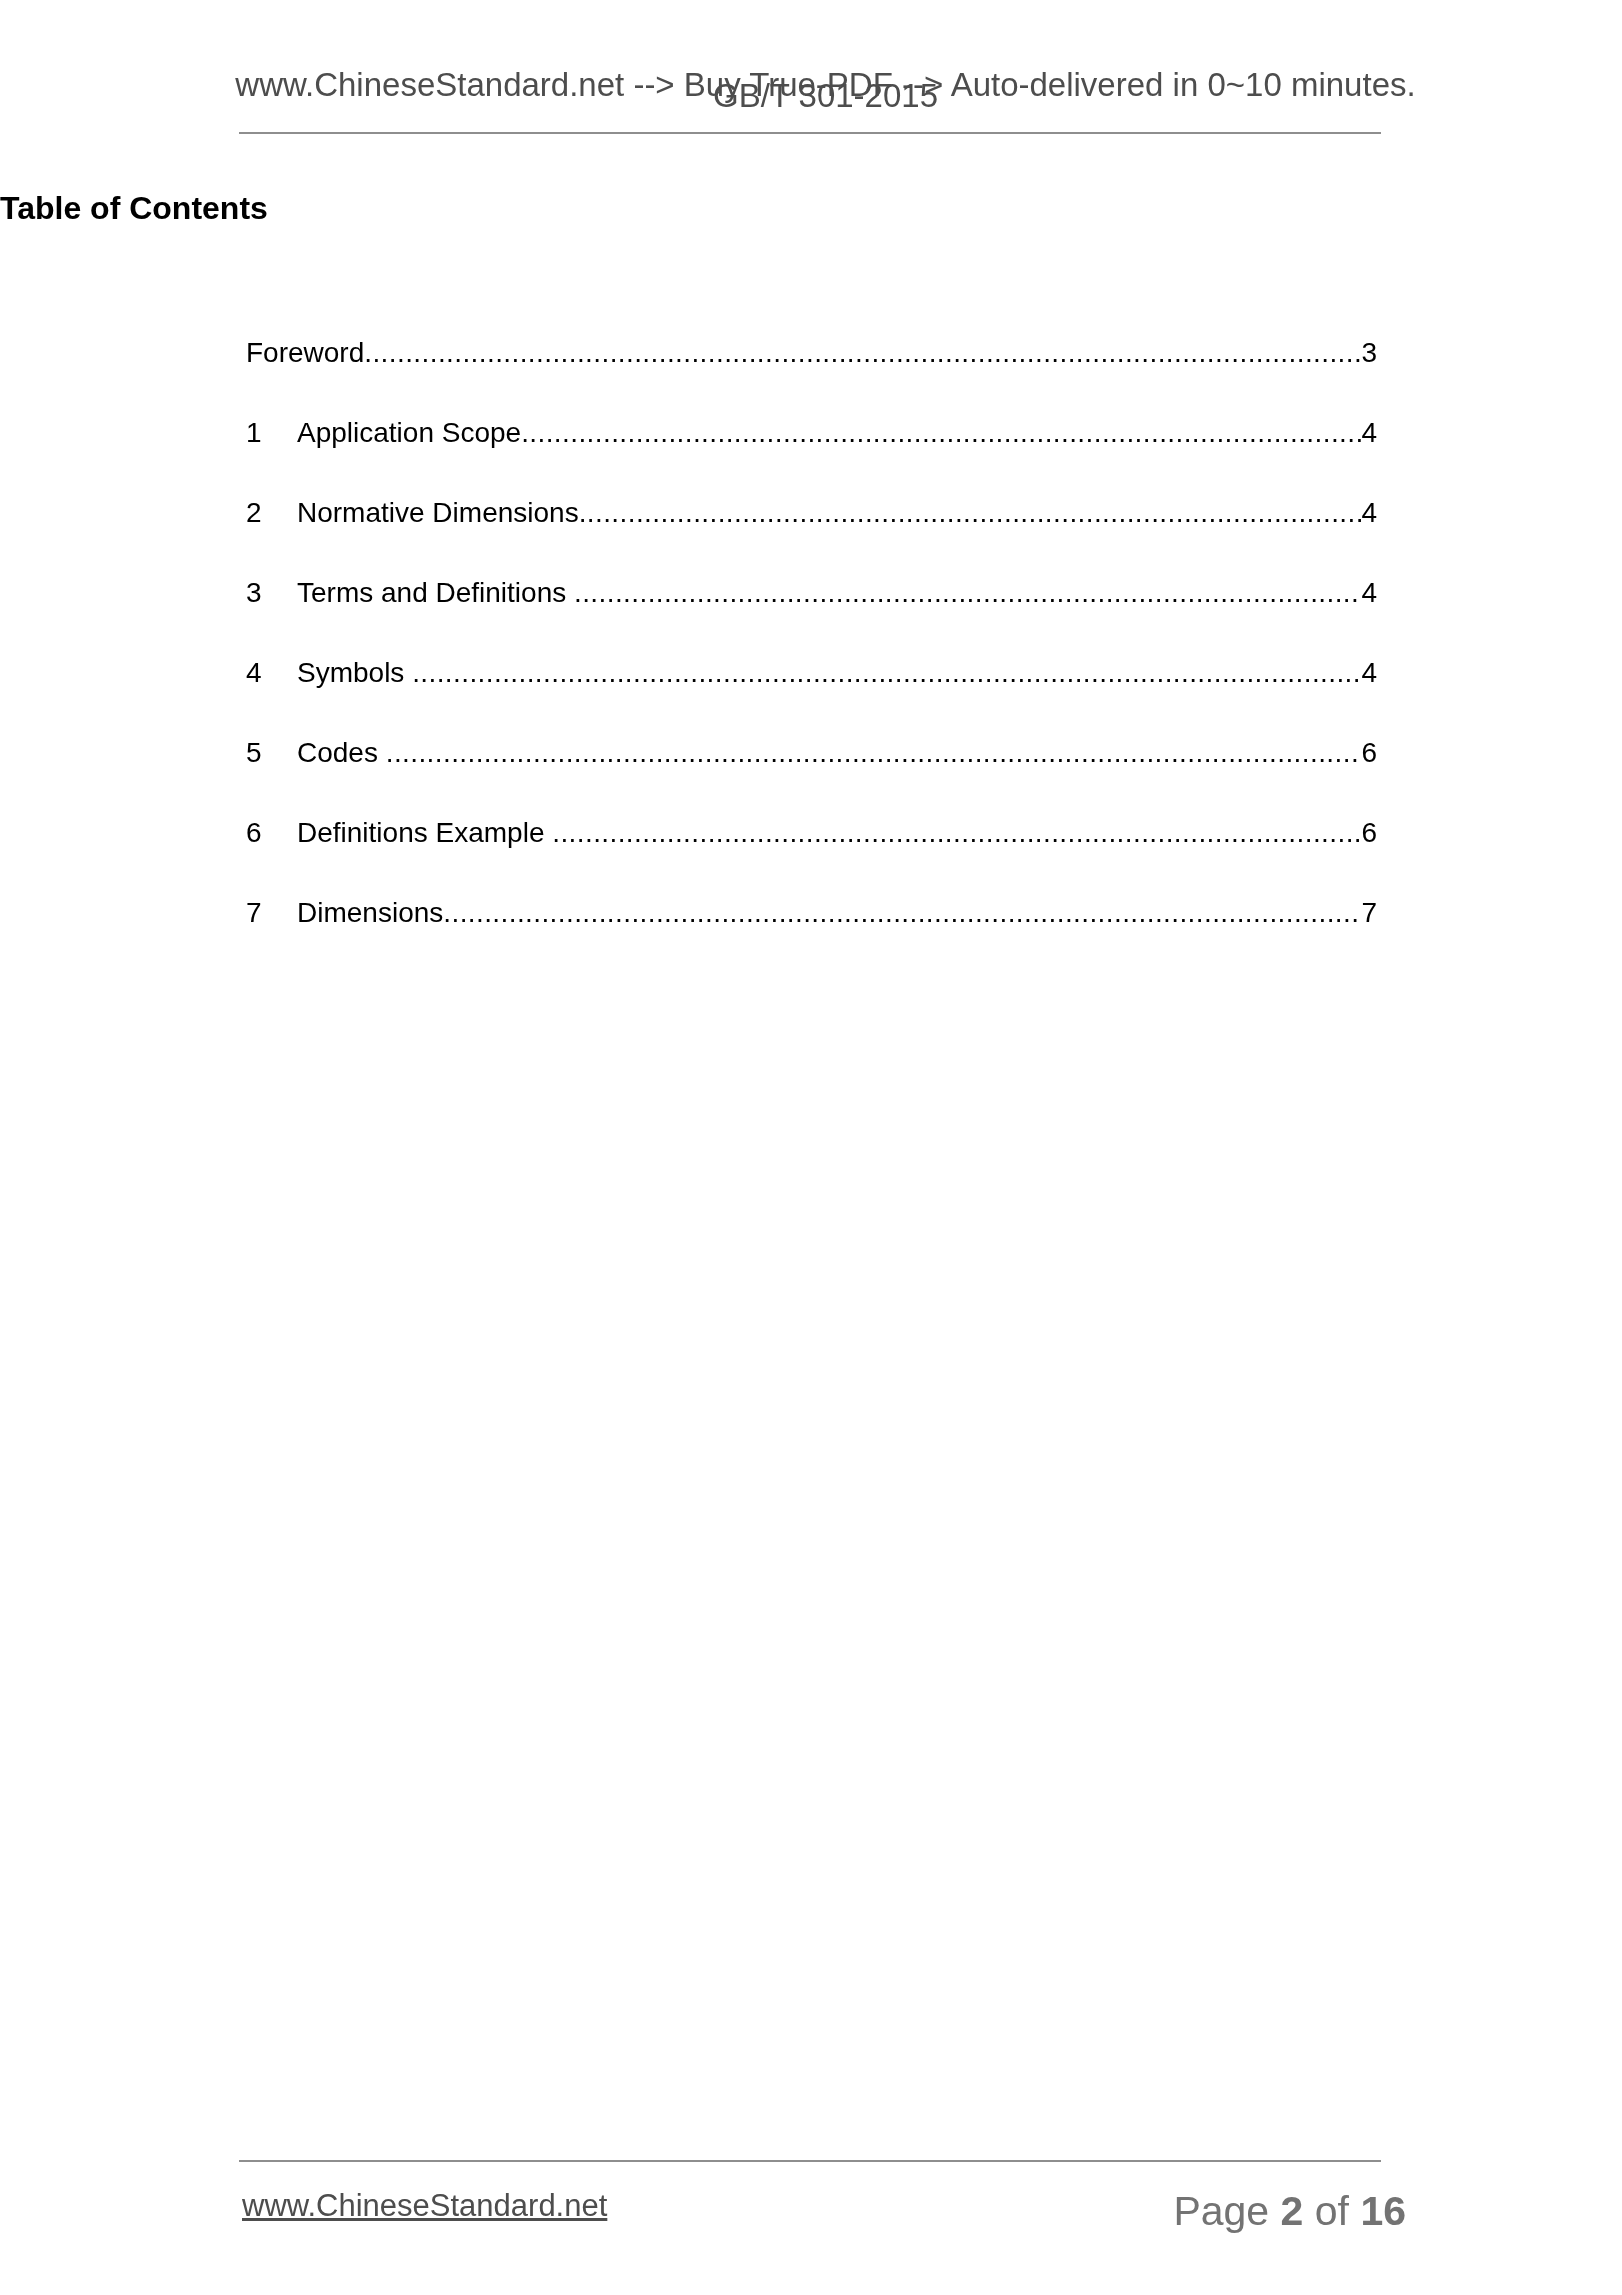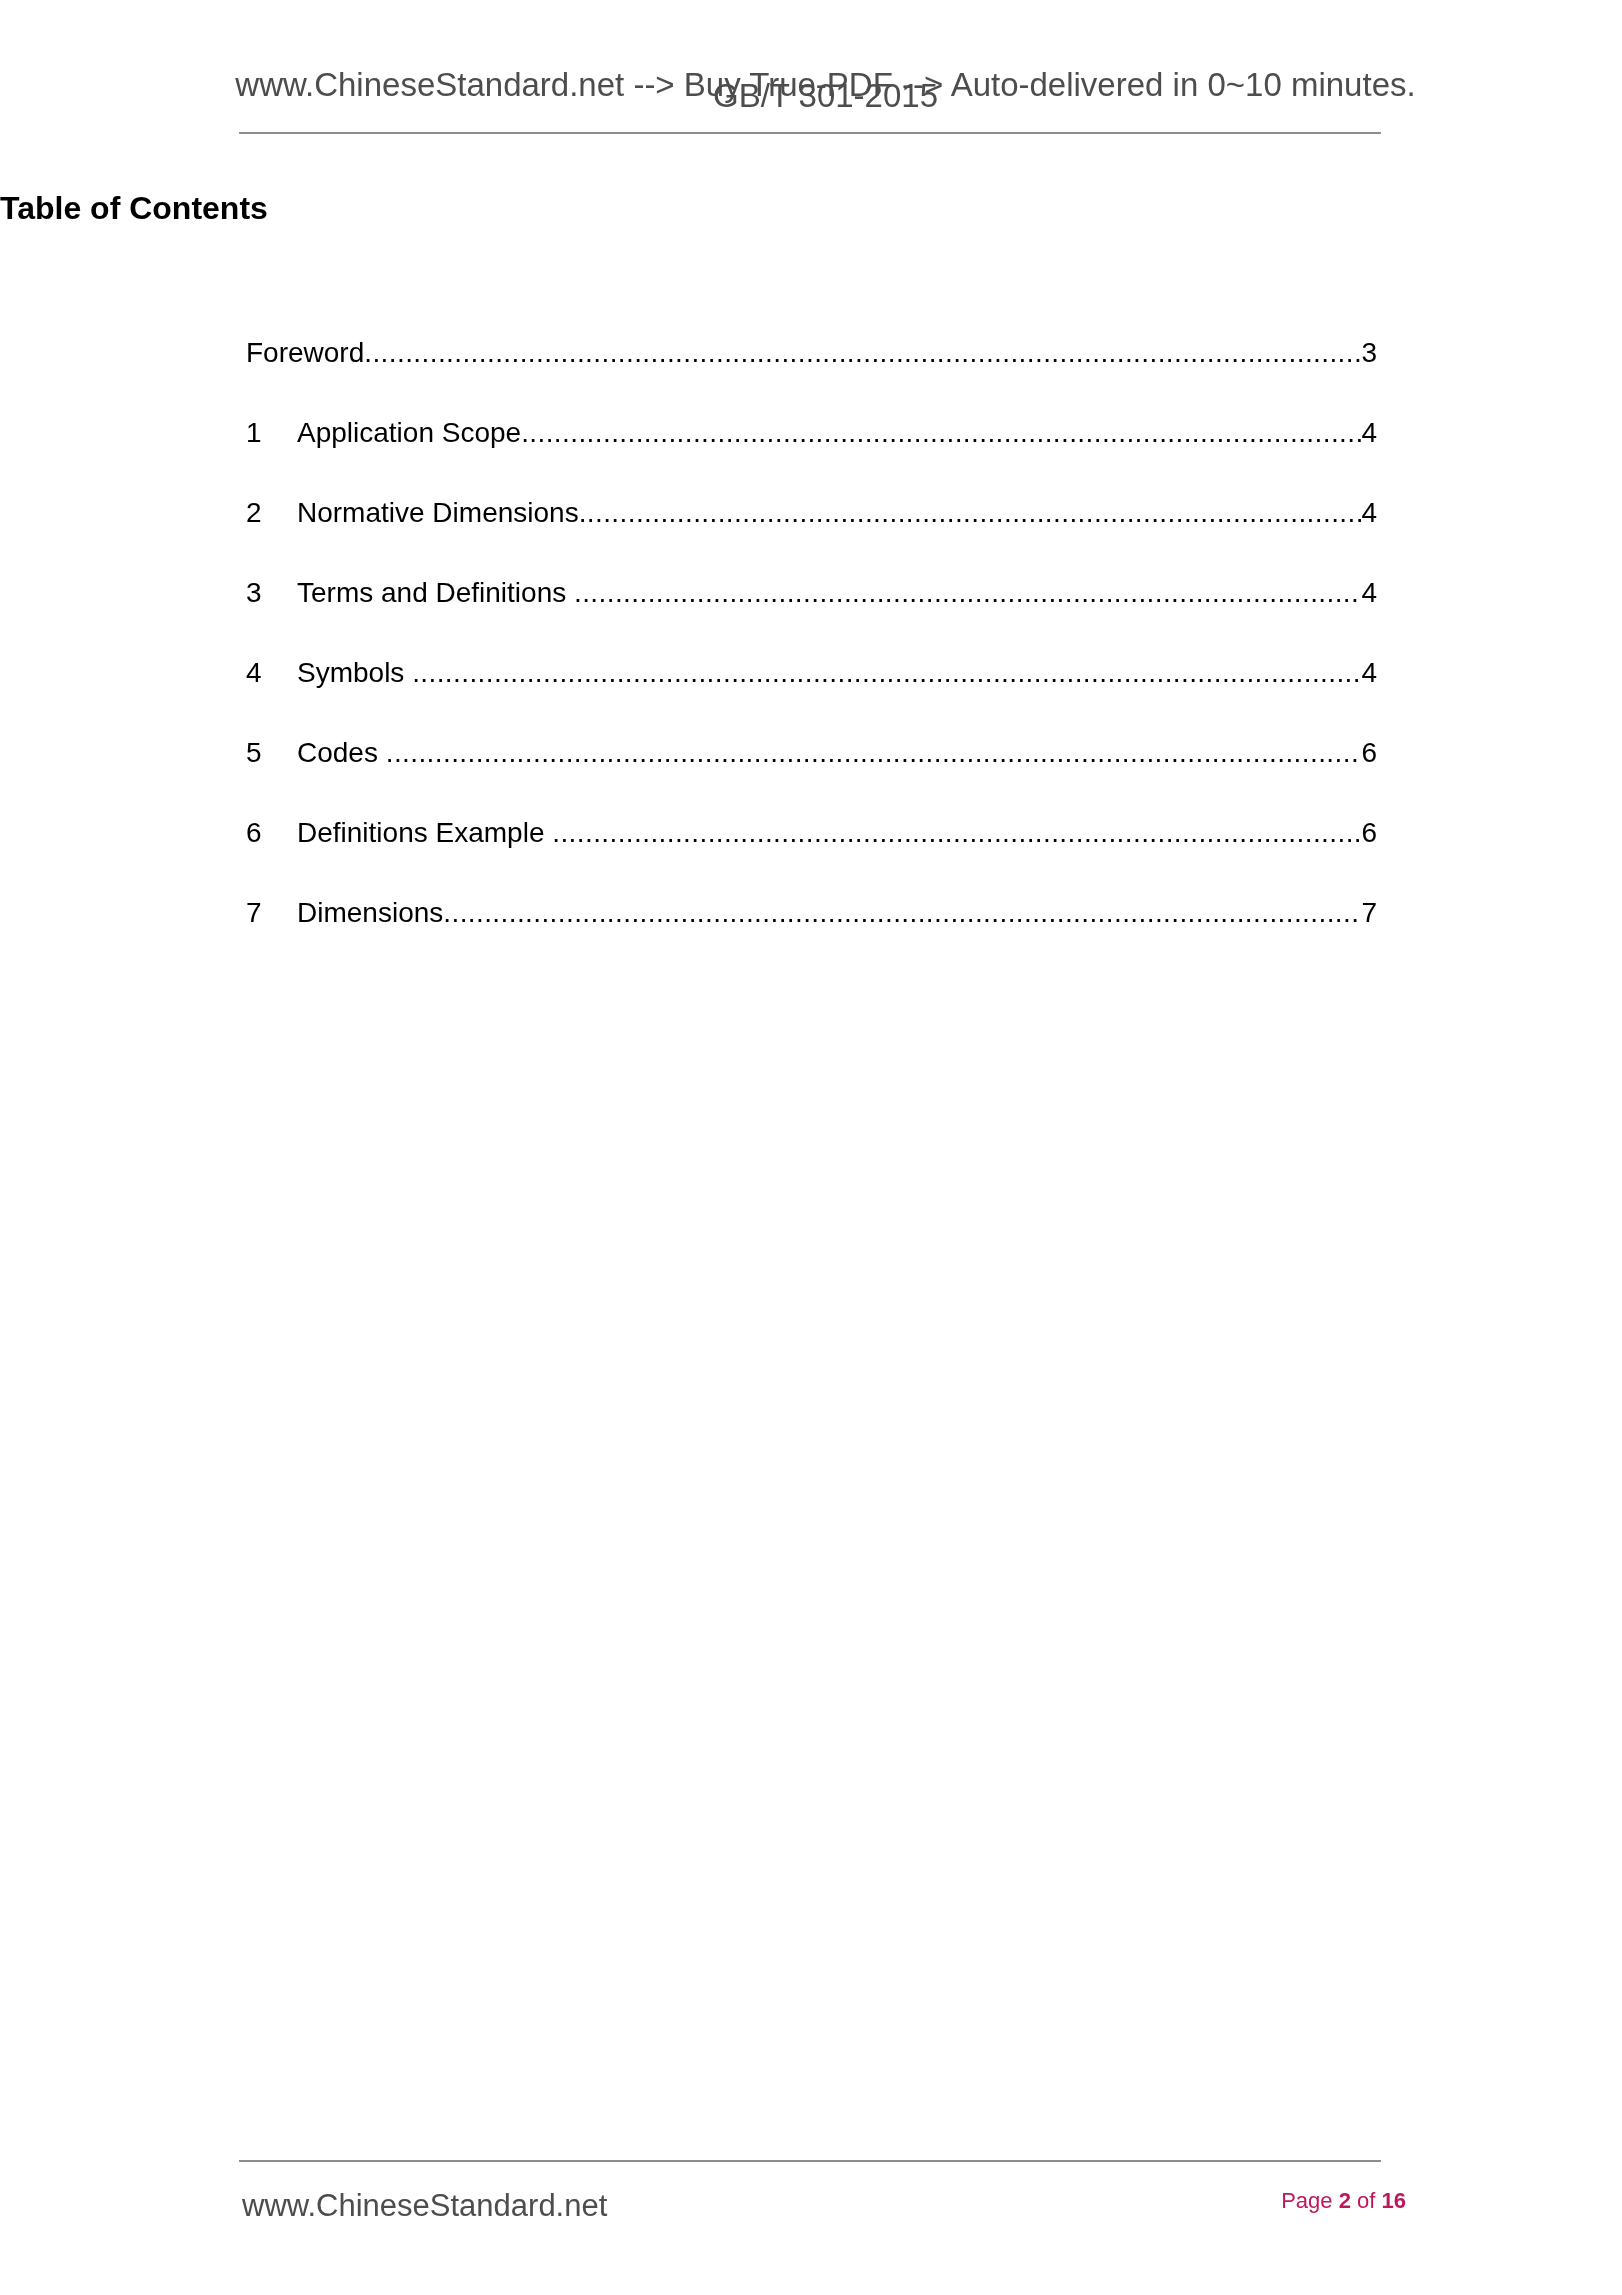--- a/index.html
+++ b/index.html
@@ -80,28 +80,29 @@
   }
   .toc-page { flex: 0 0 auto; }
 
   
   .footer-left {
     position: absolute;
     top: 2188px;
     left: 242px;
     font-size: 31px;
     color: #4d4d4d;
+    text-decoration: underline;
     cursor: pointer;
   }
   .footer-right {
     position: absolute;
     top: 2188px;
     right: 245px;
-    font-size: 22px;
-    color: #be185d;
+    font-size: 41px;
+    color: #737373;
   }
   .footer-right b { font-weight: bold; }
 </style>
 </head>
 <body>
 
 <div class="page">
 
   <div class="header-line header-line-2">GB/T 301-2015</div>
   <div class="header-line header-line-1">www.ChineseStandard.net --&gt; Buy True-PDF --&gt; Auto-delivered in 0~10 minutes.</div>

